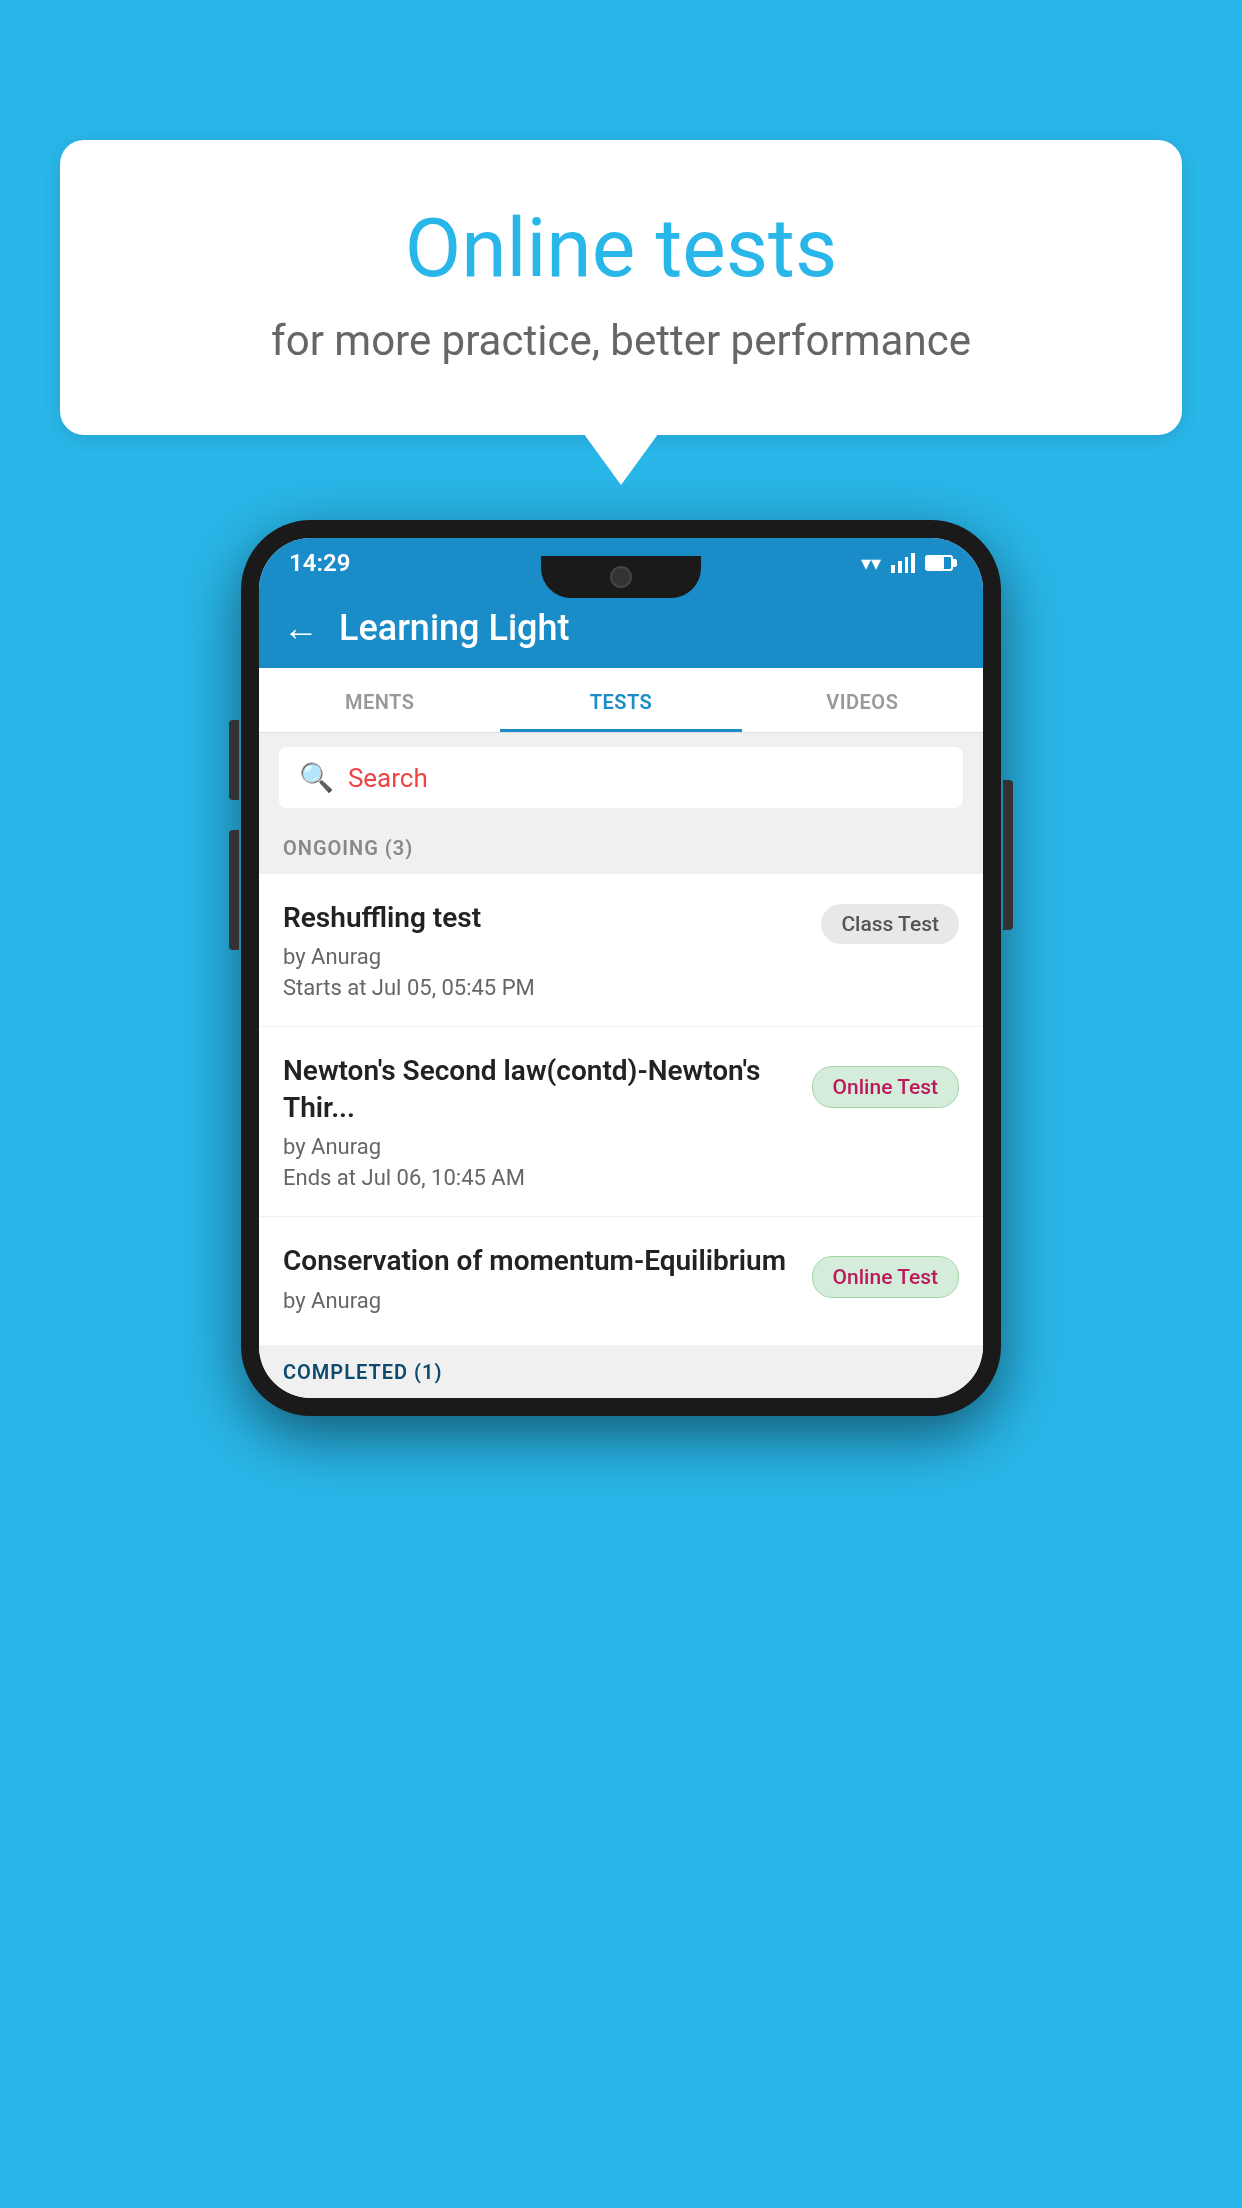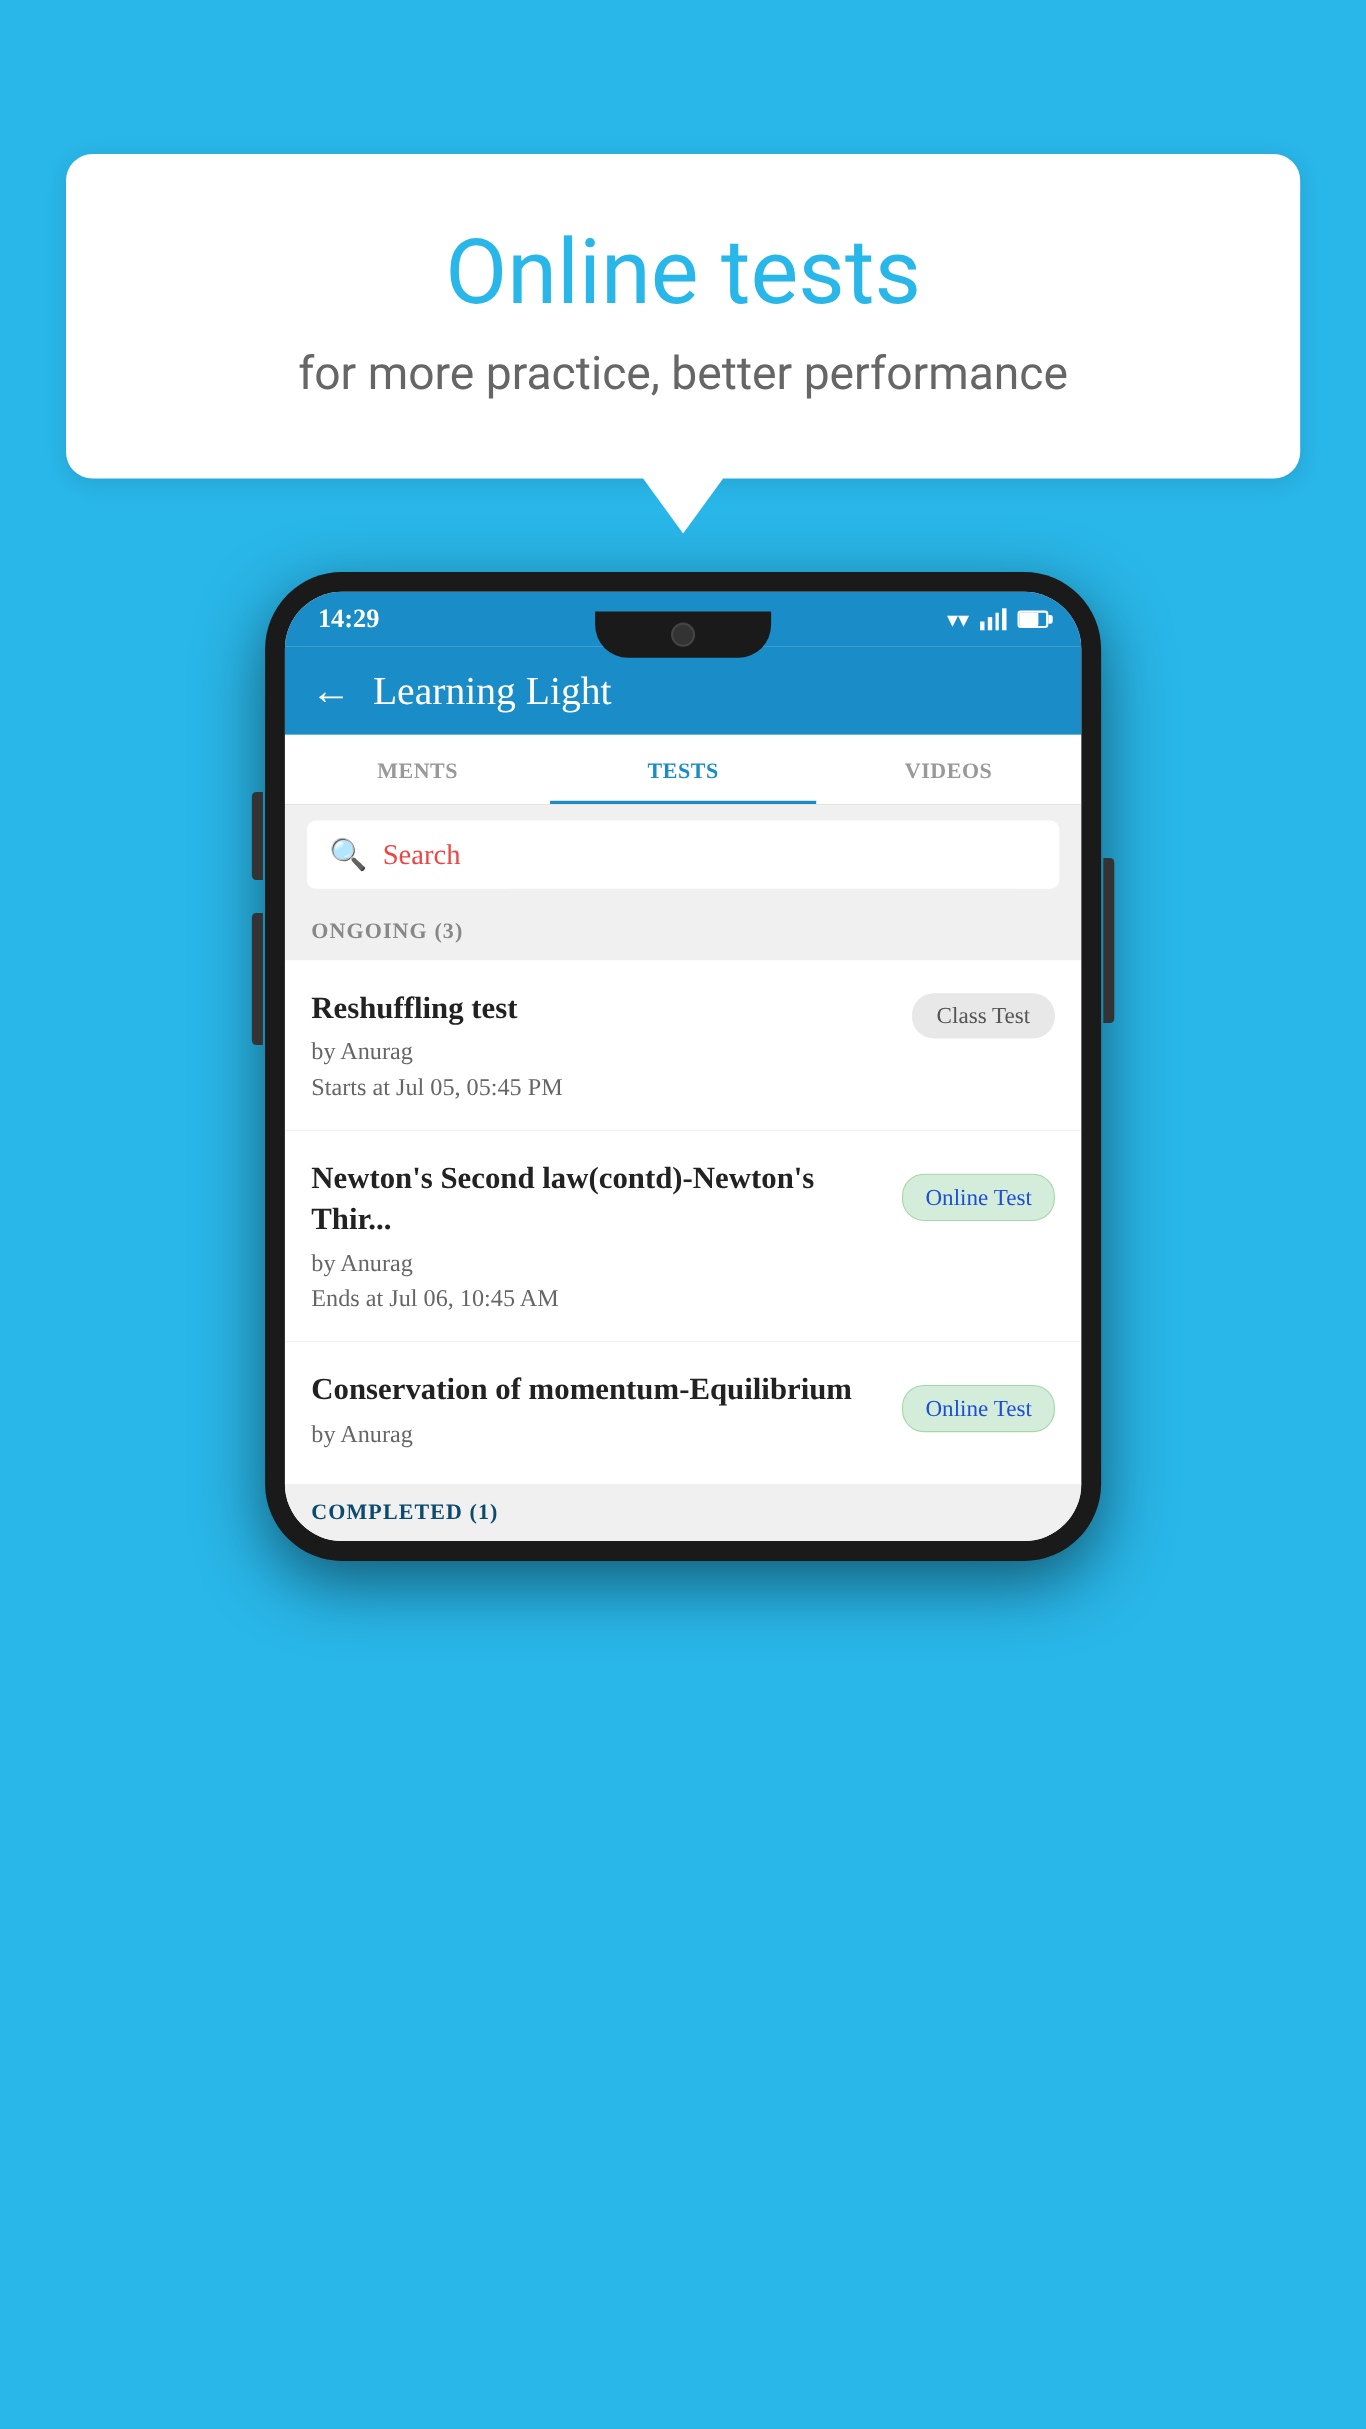--- a/index.html
+++ b/index.html
@@ -128,21 +128,20 @@
       height: 150px;
       background: #333;
       border-radius: 0 4px 4px 0;
     }
 
     .phone-screen {
       background: #f5f5f5;
       border-radius: 52px;
       overflow: hidden;
       position: relative;
-      font-family: Liberation Serif, serif;
     }
 
     
     .status-bar {
       background: #1a8cc7;
       height: 50px;
       display: flex;
       align-items: center;
       justify-content: space-between;
       padding: 0 30px;
@@ -342,21 +341,21 @@
       margin-top: 4px;
     }
 
     .badge-class {
       background: #e8e8e8;
       color: #555;
     }
 
     .badge-online {
       background: #d4edda;
-      color: #1d4ed8;
+      color: #be185d;
       border: 1px solid #a5d6a7;
       margin-top: 13px;
     }
 
     
     .completed-header {
       background: #f0f0f0;
       padding: 14px 24px;
       font-size: 20px;
       font-weight: 600;

